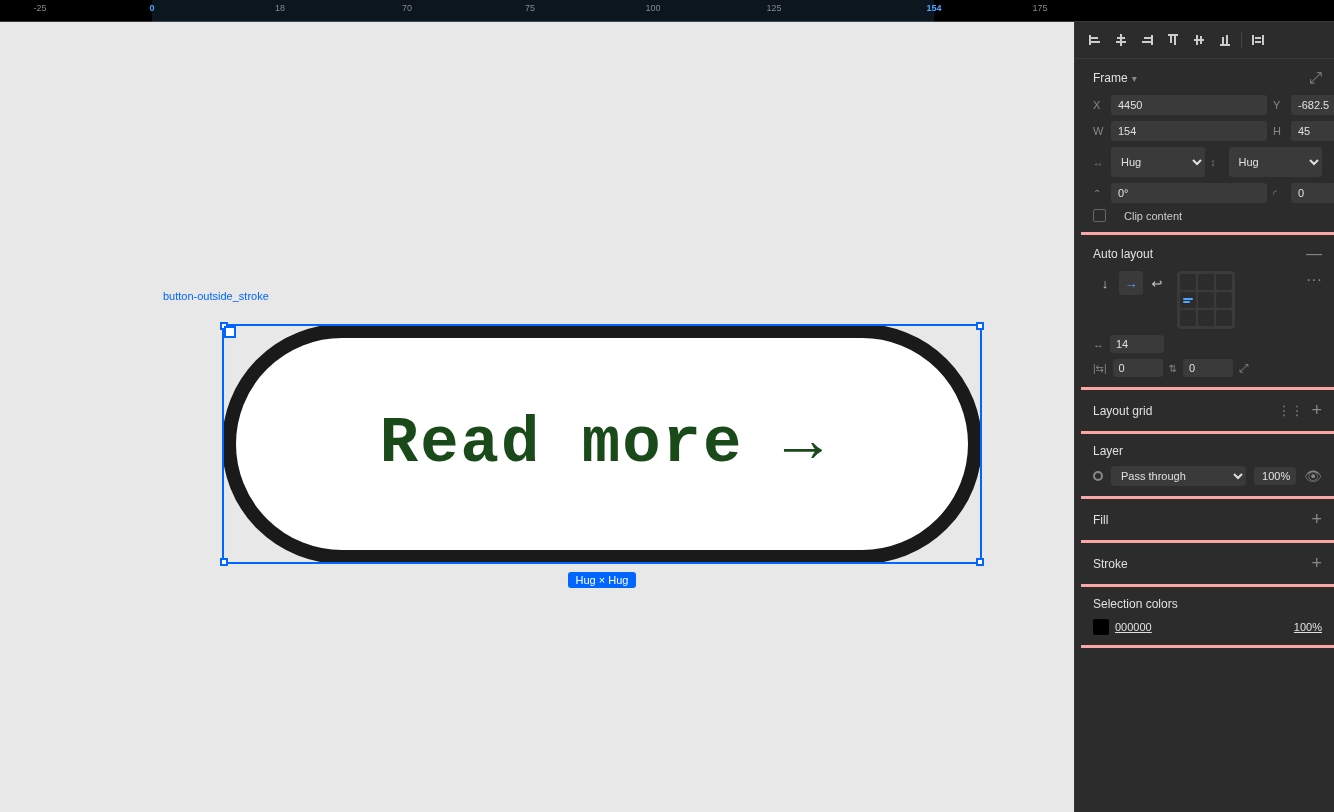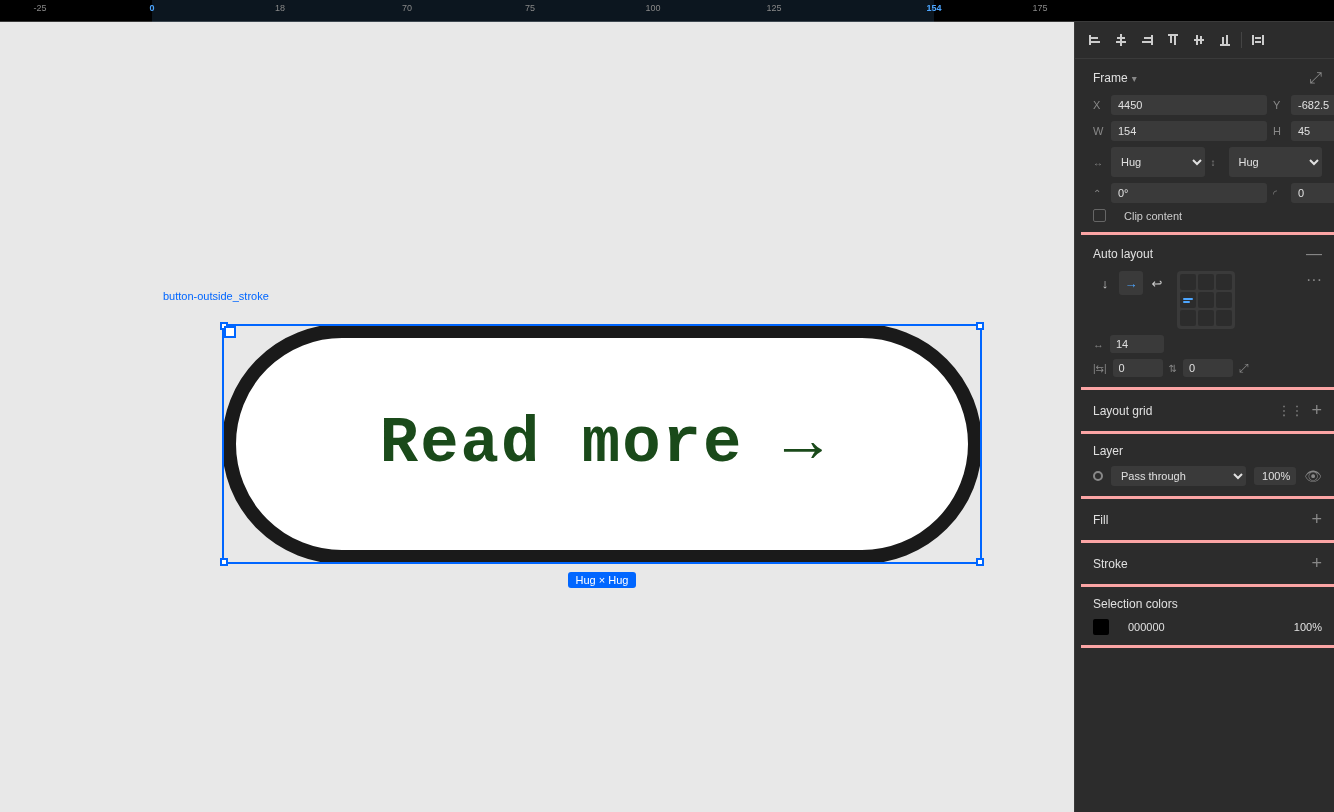--- a/index.html
+++ b/index.html
@@ -368,21 +368,22 @@
     
     .fill-row {
       display: flex;
       align-items: center;
       justify-content: space-between;
     }
 
     .sel-color-row {
       display: flex;
       align-items: center;
-      gap: 19px;
+      gap: 6px;
+      text-decoration: underline;
     }
     .color-swatch {
       width: 16px;
       height: 16px;
       border-radius: 2px;
       flex-shrink: 0;
     }
     .sel-color-name {
       font-size: 11px;
       color: #e0e0e0;

